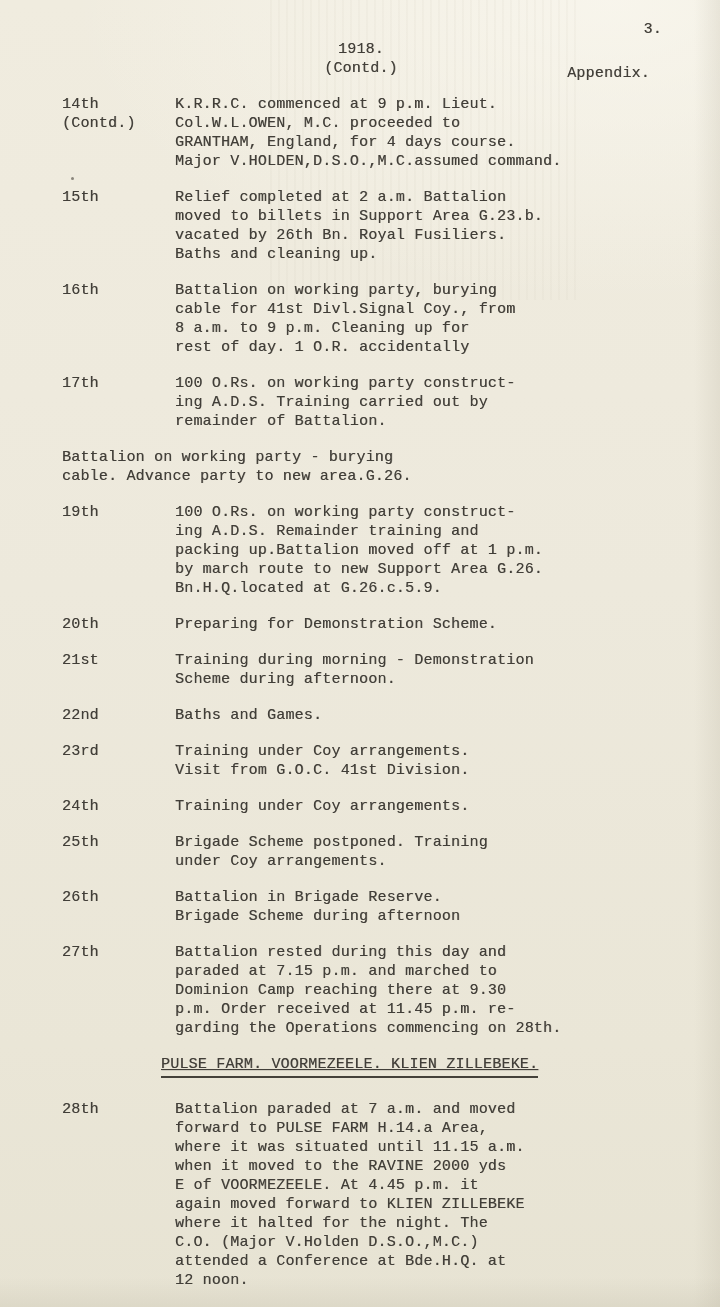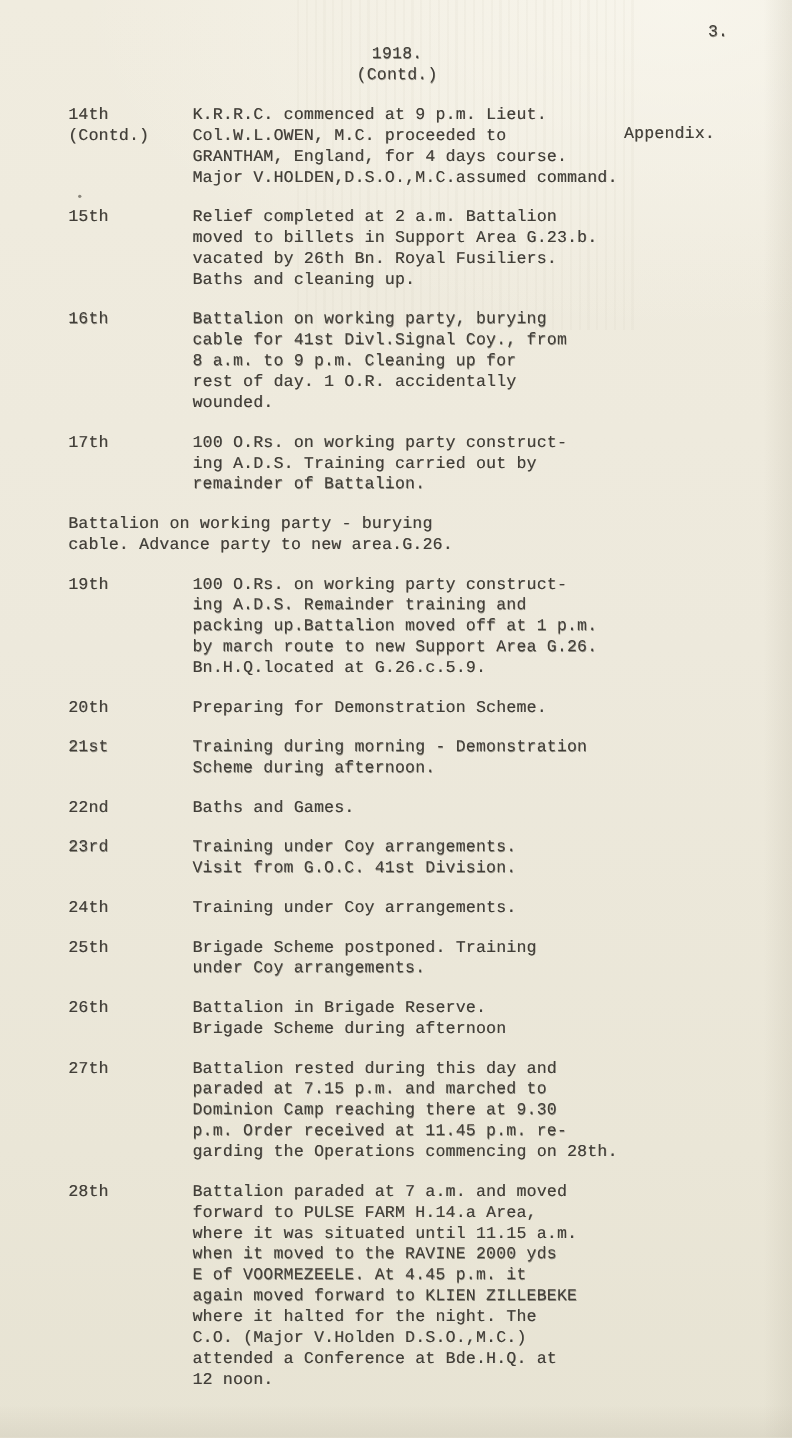--- a/index.html
+++ b/index.html
@@ -56,21 +56,20 @@
     position: absolute;
     top: 40px;
     left: 62px;
     right: 60px;
     text-align: center;
   }
   .appendix {
     position: absolute;
     top: 24px;
     right: 10px;
-    margin-top: 48px;
   }
   .entries {
     position: absolute;
     top: 95px;
     left: 62px;
     right: 58px;
   }
   .entry {
     display: flex;
     margin-bottom: 17px;
@@ -143,21 +142,20 @@
       </div>
       <div class="entry">
         <div class="entry-date">
           <div>16th</div>
         </div>
         <div class="entry-text">
           <div>Battalion on working party, burying</div>
           <div>cable for 41st Divl.Signal Coy., from</div>
           <div>8 a.m. to 9 p.m.  Cleaning up for</div>
           <div>rest of day.  1 O.R. accidentally</div>
-          <div>wounded.</div>
         </div>
       </div>
       <div class="entry">
         <div class="entry-date">
           <div>17th</div>
         </div>
         <div class="entry-text">
           <div>100 O.Rs. on working party construct-</div>
           <div>ing A.D.S.  Training carried out by</div>
           <div>remainder of Battalion.</div>
@@ -246,20 +244,21 @@
           <div>27th</div>
         </div>
         <div class="entry-text">
           <div>Battalion rested during this day and</div>
           <div>paraded at 7.15 p.m. and marched to</div>
           <div>Dominion Camp reaching there at 9.30</div>
           <div>p.m. Order received at 11.45 p.m. re-</div>
           <div>garding the Operations commencing on 28th.</div>
         </div>
       </div>
+      <div class="section-heading"><span>PULSE FARM. VOORMEZEELE. KLIEN ZILLEBEKE.</span></div>
       <div class="entry">
         <div class="entry-date">
           <div>28th</div>
         </div>
         <div class="entry-text">
           <div>Battalion paraded at 7 a.m. and moved</div>
           <div>forward to PULSE FARM H.14.a Area,</div>
           <div>where it was situated until 11.15 a.m.</div>
           <div>when it moved to the RAVINE 2000 yds</div>
           <div>E of VOORMEZEELE.  At 4.45 p.m. it</div>

